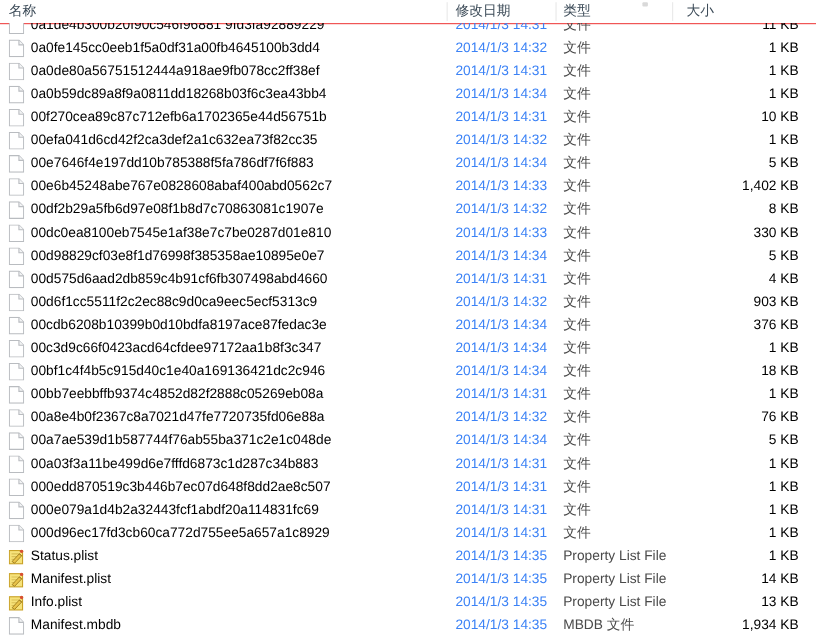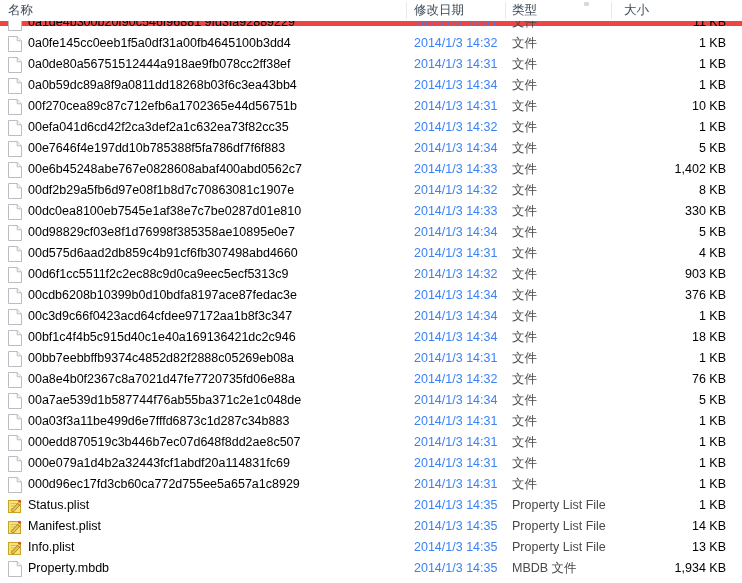--- a/index.html
+++ b/index.html
@@ -20,21 +20,21 @@
     width: 742px;
     height: 583px;
     background: #ffffff;
   }
 
   
   .col-header {
     position: relative;
     height: 21px;
     background: #ffffff;
-    border-bottom: 5px solid #ef4444;
+    border-bottom: 1px solid #ef4444;
   }
   .col-header .hcell {
     position: absolute;
     top: 0;
     height: 21px;
     line-height: 21px;
     font-size: 12.5px;
     color: #3b4a57;
     white-space: nowrap;
     overflow: hidden;
@@ -481,21 +481,21 @@
           <div class="cell cell-type">Property List File</div>
           <div class="cell cell-size">13 KB</div>
         </div>
         <div class="row">
           <span class="icon">
             <svg width="14" height="16" viewBox="0 0 14 16">
               <path d="M0.5 0.5 H9.2 L13.5 4.8 V15.5 H0.5 Z" fill="#ffffff" stroke="#b9bcc0" stroke-width="1"></path>
               <path d="M9.2 0.6 L9.2 4.8 L13.4 4.8" fill="#f3f4f5" stroke="#b9bcc0" stroke-width="1"></path>
             </svg>
           </span>
-          <div class="cell cell-name">Property.mbdb</div>
+          <div class="cell cell-name">Manifest.mbdb</div>
           <div class="cell cell-date">2014/1/3 14:35</div>
           <div class="cell cell-type">MBDB 文件</div>
           <div class="cell cell-size">1,934 KB</div>
         </div>
       </div>
   </div>
 
 </div>
 
 </body></html>

